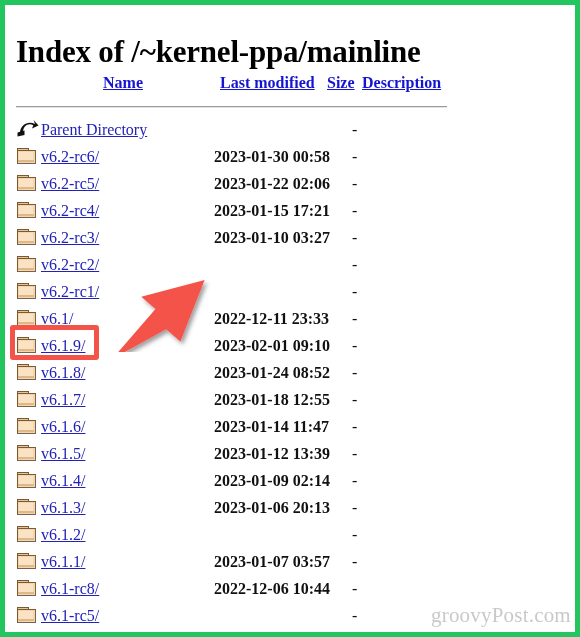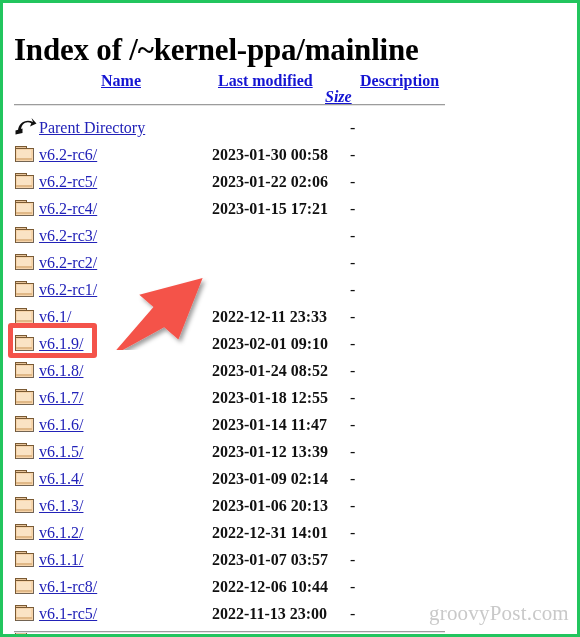--- a/index.html
+++ b/index.html
@@ -8,21 +8,21 @@
     background: #ffffff;
   }
   body {
     font-family: "Liberation Serif", "DejaVu Serif", serif;
   }
   #page {
     position: relative;
     width: 580px;
     height: 637px;
     background: #ffffff;
-    border: 3px solid #22c55e;
+    border: 5px solid #22c55e;
     box-sizing: border-box;
     overflow: hidden;
   }
   #inner {
     position: absolute;
     left: 0; top: 0;
     width: 576px;
     height: 633px;
     overflow: hidden;
   }
@@ -55,21 +55,21 @@
     font-weight: bold;
     font-size: 16px;
     line-height: 20px;
     color: #1414d2;
     text-decoration: underline;
     white-space: nowrap;
     cursor: pointer;
   }
   .ch-name { left: 98px; top: 0; }
   .ch-modified { left: 215px; top: 0; }
-  .ch-size { left: 322px; top: 16px; font-style: italic; }
+  .ch-size { left: 322px; top: 0; }
   .ch-desc { left: 357px; top: 0; }
 
   
   .hr {
     position: absolute;
     left: 11px;
     width: 431px;
     height: 2px;
     background: linear-gradient(to bottom, #9c9c9c 0px, #9c9c9c 1px, #e4e4e4 1px, #e4e4e4 2px);
   }
@@ -249,20 +249,21 @@
             <svg class="folder-icon" viewBox="0 0 21 19" shape-rendering="crispEdges">
               <rect x="1" y="2" width="11" height="3" fill="#e8c49a" stroke="#7a5a33" stroke-width="1"></rect>
               <rect x="1" y="4" width="18" height="13" fill="#f7d5ab" stroke="#7a5a33" stroke-width="1"></rect>
               <rect x="3" y="6" width="14" height="9" fill="#fae3c4"></rect>
               <rect x="2" y="14" width="16" height="2" fill="#e0b887"></rect>
               <rect x="19" y="5" width="1" height="13" fill="#6b6b6b" opacity="0.55"></rect>
               <rect x="2" y="17" width="18" height="1" fill="#6b6b6b" opacity="0.55"></rect>
             </svg>
           </span>
           <a class="name-cell">v6.2-rc3/</a>
+          <span class="date-cell">2023-01-10 03:27</span>
           <span class="size-cell">-</span>
         </div>
         <div class="row">
           <span class="icon-cell">
             <svg class="folder-icon" viewBox="0 0 21 19" shape-rendering="crispEdges">
               <rect x="1" y="2" width="11" height="3" fill="#e8c49a" stroke="#7a5a33" stroke-width="1"></rect>
               <rect x="1" y="4" width="18" height="13" fill="#f7d5ab" stroke="#7a5a33" stroke-width="1"></rect>
               <rect x="3" y="6" width="14" height="9" fill="#fae3c4"></rect>
               <rect x="2" y="14" width="16" height="2" fill="#e0b887"></rect>
               <rect x="19" y="5" width="1" height="13" fill="#6b6b6b" opacity="0.55"></rect>
@@ -411,21 +412,20 @@
             <svg class="folder-icon" viewBox="0 0 21 19" shape-rendering="crispEdges">
               <rect x="1" y="2" width="11" height="3" fill="#e8c49a" stroke="#7a5a33" stroke-width="1"></rect>
               <rect x="1" y="4" width="18" height="13" fill="#f7d5ab" stroke="#7a5a33" stroke-width="1"></rect>
               <rect x="3" y="6" width="14" height="9" fill="#fae3c4"></rect>
               <rect x="2" y="14" width="16" height="2" fill="#e0b887"></rect>
               <rect x="19" y="5" width="1" height="13" fill="#6b6b6b" opacity="0.55"></rect>
               <rect x="2" y="17" width="18" height="1" fill="#6b6b6b" opacity="0.55"></rect>
             </svg>
           </span>
           <a class="name-cell">v6.1.2/</a>
-          <span class="date-cell">2022-12-31 14:01</span>
           <span class="size-cell">-</span>
         </div>
         <div class="row">
           <span class="icon-cell">
             <svg class="folder-icon" viewBox="0 0 21 19" shape-rendering="crispEdges">
               <rect x="1" y="2" width="11" height="3" fill="#e8c49a" stroke="#7a5a33" stroke-width="1"></rect>
               <rect x="1" y="4" width="18" height="13" fill="#f7d5ab" stroke="#7a5a33" stroke-width="1"></rect>
               <rect x="3" y="6" width="14" height="9" fill="#fae3c4"></rect>
               <rect x="2" y="14" width="16" height="2" fill="#e0b887"></rect>
               <rect x="19" y="5" width="1" height="13" fill="#6b6b6b" opacity="0.55"></rect>
@@ -456,21 +456,20 @@
             <svg class="folder-icon" viewBox="0 0 21 19" shape-rendering="crispEdges">
               <rect x="1" y="2" width="11" height="3" fill="#e8c49a" stroke="#7a5a33" stroke-width="1"></rect>
               <rect x="1" y="4" width="18" height="13" fill="#f7d5ab" stroke="#7a5a33" stroke-width="1"></rect>
               <rect x="3" y="6" width="14" height="9" fill="#fae3c4"></rect>
               <rect x="2" y="14" width="16" height="2" fill="#e0b887"></rect>
               <rect x="19" y="5" width="1" height="13" fill="#6b6b6b" opacity="0.55"></rect>
               <rect x="2" y="17" width="18" height="1" fill="#6b6b6b" opacity="0.55"></rect>
             </svg>
           </span>
           <a class="name-cell">v6.1-rc5/</a>
-          <span class="date-cell">2022-11-13 23:00</span>
           <span class="size-cell">-</span>
         </div>
         <div class="row">
           <span class="icon-cell">
             <svg class="folder-icon" viewBox="0 0 21 19" shape-rendering="crispEdges">
               <rect x="1" y="2" width="11" height="3" fill="#e8c49a" stroke="#7a5a33" stroke-width="1"></rect>
               <rect x="1" y="4" width="18" height="13" fill="#f7d5ab" stroke="#7a5a33" stroke-width="1"></rect>
               <rect x="3" y="6" width="14" height="9" fill="#fae3c4"></rect>
               <rect x="2" y="14" width="16" height="2" fill="#e0b887"></rect>
               <rect x="19" y="5" width="1" height="13" fill="#6b6b6b" opacity="0.55"></rect>

